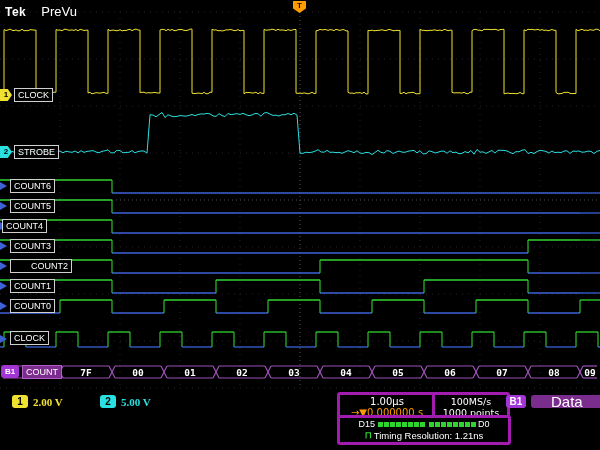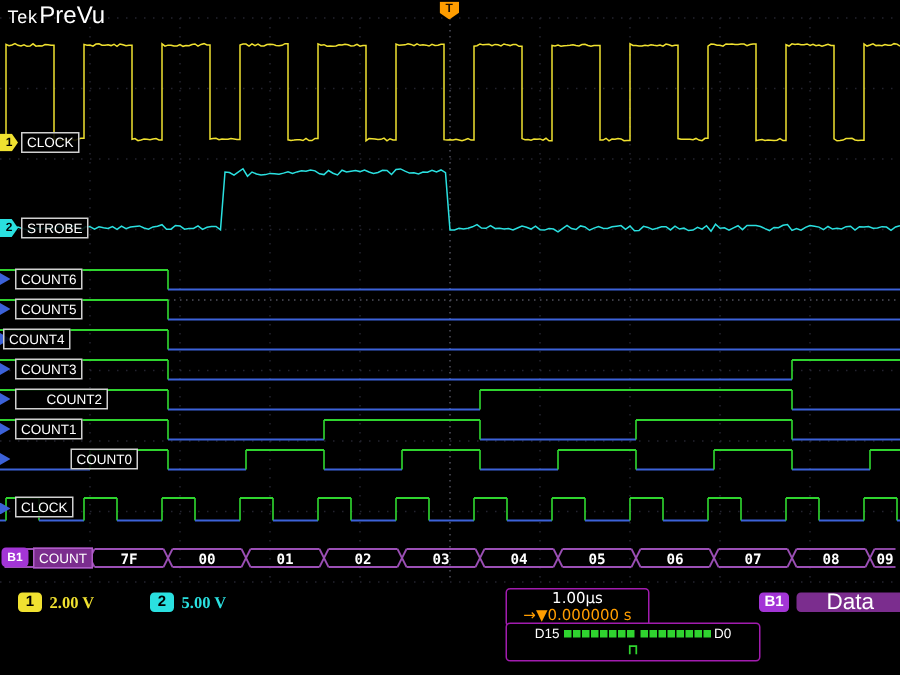--- a/index.html
+++ b/index.html
@@ -10,33 +10,33 @@
   .chlabel{position:absolute;border:1px solid #d0d0d0;background:rgba(0,0,0,.88);color:#fff;
            font-size:9px;line-height:12px;height:12px;padding:0 3px;white-space:nowrap;text-align:center;}
   .buslabel{background:#7b2d8e;border:1px solid #b05cc8;}
   .chmark{position:absolute;width:12px;height:12px;color:#000;font-size:8px;font-weight:bold;
           text-align:center;line-height:12px;clip-path:polygon(0 0,65% 0,100% 50%,65% 100%,0 100%);}
   .m1{background:#f0e130;} .m2{background:#2ae0e0;}
   .digmark{position:absolute;width:7px;height:8px;background:#3c62d9;clip-path:polygon(0 0,100% 50%,0 100%);}
   .busbadge{position:absolute;width:18px;height:13px;background:#a335d6;color:#fff;border-radius:3px;
             font-size:8px;font-weight:bold;text-align:center;line-height:13px;}
   #logo{position:absolute;left:5px;top:2px;color:#fff;}
-  #logo .tek{font-weight:normal;font-size:12px;letter-spacing:.5px;}
-  #logo .mode{font-size:16px;margin-left:1px;}
+  #logo .tek{font-weight:bold;font-size:12px;letter-spacing:.5px;}
+  #logo .mode{font-size:13px;margin-left:15px;}
   #trigT{position:absolute;left:293px;top:1px;width:13px;height:12px;background:#ff9d00;color:#201000;
          font-size:8px;font-weight:bold;text-align:center;line-height:10px;
          clip-path:polygon(0 0,100% 0,100% 62%,50% 100%,0 62%);}
   
   .ch-readout{position:absolute;top:395px;display:flex;align-items:center;gap:5px;}
   .badge{display:inline-block;width:16px;height:13px;border-radius:3px;font-size:10px;font-weight:bold;
          color:#000;text-align:center;line-height:13px;}
   .b1{background:#f0e130;} .b2{background:#2ae0e0;} .bB{background:#a335d6;color:#fff;width:20px;}
   .scale{font-size:11px;font-weight:bold;font-family:Liberation Serif, serif;}
   .s1{color:#f0e130;} .s2{color:#2ae0e0;}
-  .sbox{position:absolute;border:1px solid #a21caf;border-radius:3px;background:#000;text-align:center;
+  .sbox{position:absolute;border:3px solid #a21caf;border-radius:3px;background:#000;text-align:center;
         padding:1px 3px;color:#fff;}
   .sline{font-size:10px;line-height:11px;white-space:nowrap;font-family:"DejaVu Sans",sans-serif;}
   .orange{color:#ff9d00;font-size:10px;}
   .datachip{display:inline-block;background:#7b2d8e;color:#fff;border-radius:3px;font-size:15px;
             line-height:13px;padding:0 20px;}
   .dline{display:flex;align-items:center;justify-content:center;gap:2px;font-size:9px;line-height:11px;color:#fff;}
   .dline i{display:inline-block;width:5px;height:5px;background:#2fd42f;margin:0 .5px;}
   .dline i.gap{background:transparent;width:2px;}
   .gicon{color:#2fd42f;font-size:9px;font-weight:bold;}
 </style>
@@ -292,21 +292,21 @@
       <div class="chlabel" style="left: 10px; top: 199px;">COUNT5</div>
       <div class="digmark" style="left: 0px; top: 222px;"></div>
       <div class="chlabel" style="left: 2px; top: 219px;">COUNT4</div>
       <div class="digmark" style="left: 0px; top: 242px;"></div>
       <div class="chlabel" style="left: 10px; top: 239px;">COUNT3</div>
       <div class="digmark" style="left: 0px; top: 262px;"></div>
       <div class="chlabel" style="left: 10px; top: 259px; padding-left: 20px;">COUNT2</div>
       <div class="digmark" style="left: 0px; top: 282px;"></div>
       <div class="chlabel" style="left: 10px; top: 279px;">COUNT1</div>
       <div class="digmark" style="left: 0px; top: 302px;"></div>
-      <div class="chlabel" style="left: 10px; top: 299px; margin-left: 37px;">COUNT0</div>
+      <div class="chlabel" style="left: 10px; top: 299px;">COUNT0</div>
       <div class="digmark" style="left: 0px; top: 335px;"></div>
       <div class="chlabel" style="left: 10px; top: 331px;">CLOCK</div>
       <div class="busbadge" style="left: 1px; top: 365px;">B1</div>
       <div class="chlabel buslabel" style="left: 22px; top: 365px;">COUNT</div>
     </div>
 
   <div id="logo">
     <span class="tek">Tek</span><span class="mode">PreVu</span>
   </div>
   <div id="trigT">T</div>
@@ -320,20 +320,24 @@
     <span class="scale s2">5.00 V</span>
   </div>
 
   <div class="sbox" style="left:337px;top:392px;width:88px;">
     <div class="sline">1.00μs</div>
     <div class="sline orange">
       <span>→▼</span><span>0.000000 s</span>
     </div>
   </div>
 
+  <div class="sbox" style="left:432px;top:392px;width:66px;">
+    <div class="sline" style="font-size:9.5px">100MS/s</div>
+    <div class="sline" style="font-size:9.5px">1000 points</div>
+  </div>
 
   <div class="ch-readout" style="left:506px">
     <span class="badge bB">B1</span>
     <span class="datachip">Data</span>
   </div>
 
   <div class="sbox" style="left:337px;top:415px;width:162px;">
     <div class="dline">
       <span>D15</span>
       <span id="dsquares" style="display:inline-flex;align-items:center;">
@@ -352,15 +356,16 @@
           <i></i>
           <i></i>
           <i></i>
           <i></i>
           <i></i>
         </span>
       <span>D0</span>
     </div>
     <div class="dline">
       <span class="gicon">⊓</span>
+      <span style="font-size:9.5px">Timing Resolution: 1.21ns</span>
     </div>
   </div>
 </div>
 
 </body></html>

